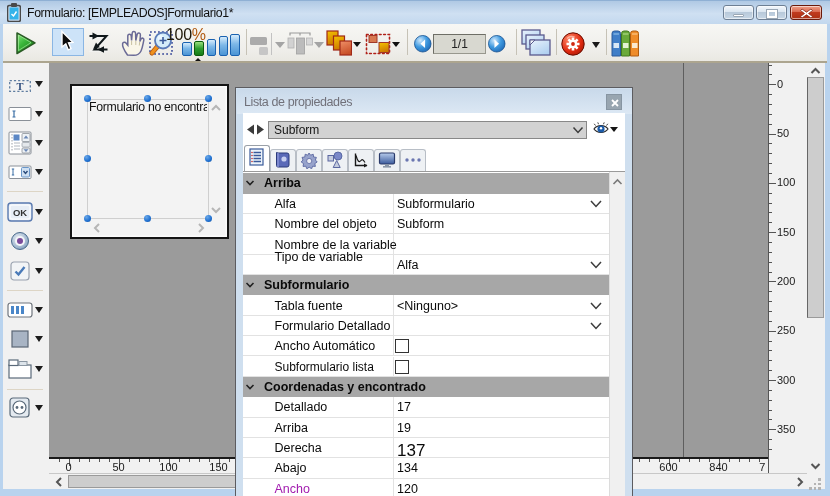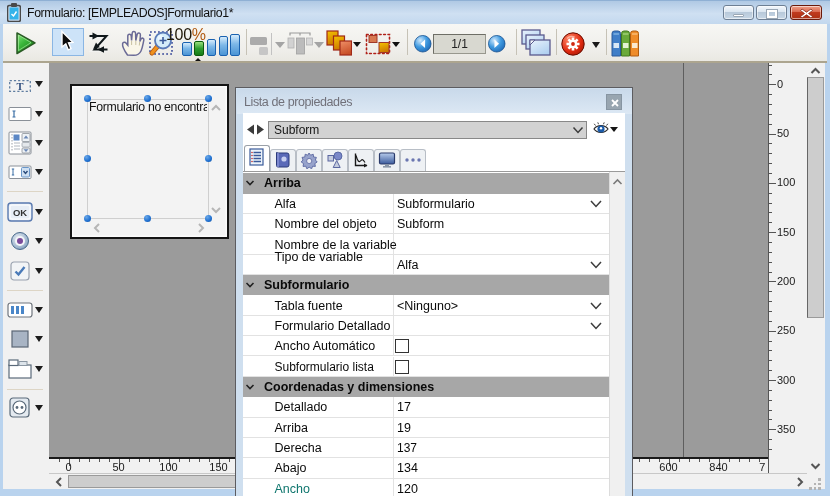--- a/index.html
+++ b/index.html
@@ -567,36 +567,36 @@
 <div class="abs" style="left:274.5px;top:339.3px;font-size:12.5px;color:#0a0a0a;">Ancho Automático</div>
 <div class="abs" style="left:395px;top:339.1px;width:14px;height:14px;background:#fff;border:1.5px solid #333;"></div>
 <div class="abs" style="left:243px;top:356.5px;width:366px;height:20.4px;background:#fff;border-bottom:1px solid #e2e2e2;"></div>
 <div class="abs" style="left:393px;top:356.5px;width:1px;height:20.4px;background:#e2e2e2;"></div>
 <div class="abs" style="left:274.5px;top:359.7px;font-size:12px;color:#0a0a0a;">Subformulario lista</div>
 <div class="abs" style="left:395px;top:359.5px;width:14px;height:14px;background:#fff;border:1.5px solid #333;"></div>
 <div class="abs" style="left:243px;top:376.8px;width:366px;height:20.4px;background:#a7a7a7;"></div>
 <svg class="abs" style="left:245px;top:382.8px" width="10" height="8" viewBox="0 0 10 8">
     <path d="M1.5 2 L5 5.5 L8.5 2" fill="none" stroke="#222" stroke-width="1.6"></path>
   </svg>
-<div class="abs" style="left:264px;top:379.6px;font-size:12.5px;font-weight:bold;color:#0a0a0a;">Coordenadas y dimensiones</div>
+<div class="abs" style="left:264px;top:379.6px;font-size:12.5px;font-weight:bold;color:#0a0a0a;">Coordenadas y encontrado</div>
 <div class="abs" style="left:243px;top:397.2px;width:366px;height:20.4px;background:#fff;border-bottom:1px solid #e2e2e2;"></div>
 <div class="abs" style="left:393px;top:397.2px;width:1px;height:20.4px;background:#e2e2e2;"></div>
 <div class="abs" style="left:274.5px;top:400.4px;font-size:12.5px;color:#0a0a0a;">Detallado</div>
 <div class="abs" style="left:397px;top:400.4px;font-size:12.5px;color:#0a0a0a;">17</div>
 <div class="abs" style="left:243px;top:417.5px;width:366px;height:20.4px;background:#fff;border-bottom:1px solid #e2e2e2;"></div>
 <div class="abs" style="left:393px;top:417.5px;width:1px;height:20.4px;background:#e2e2e2;"></div>
 <div class="abs" style="left:274.5px;top:420.7px;font-size:12.5px;color:#0a0a0a;">Arriba</div>
 <div class="abs" style="left:397px;top:420.7px;font-size:12.5px;color:#0a0a0a;">19</div>
 <div class="abs" style="left:243px;top:437.9px;width:366px;height:20.4px;background:#fff;border-bottom:1px solid #e2e2e2;"></div>
 <div class="abs" style="left:393px;top:437.9px;width:1px;height:20.4px;background:#e2e2e2;"></div>
 <div class="abs" style="left:274.5px;top:441.1px;font-size:12.5px;color:#0a0a0a;">Derecha</div>
-<div class="abs" style="left:397px;top:441.1px;font-size:12px;color:#0a0a0a;">137</div>
+<div class="abs" style="left:397px;top:441.1px;font-size:17px;color:#0a0a0a;">137</div>
 <div class="abs" style="left:243px;top:458.2px;width:366px;height:20.4px;background:#fff;border-bottom:1px solid #e2e2e2;"></div>
 <div class="abs" style="left:393px;top:458.2px;width:1px;height:20.4px;background:#e2e2e2;"></div>
 <div class="abs" style="left:274.5px;top:461.4px;font-size:12.5px;color:#0a0a0a;">Abajo</div>
 <div class="abs" style="left:397px;top:461.4px;font-size:12.5px;color:#0a0a0a;">134</div>
 <div class="abs" style="left:243px;top:478.6px;width:366px;height:20.4px;background:#fff;border-bottom:1px solid #e2e2e2;"></div>
 <div class="abs" style="left:393px;top:478.6px;width:1px;height:20.4px;background:#e2e2e2;"></div>
-<div class="abs" style="left:274.5px;top:481.8px;font-size:12.5px;color:#0f766e;">Ancho</div>
+<div class="abs" style="left:274.5px;top:481.8px;font-size:12.5px;color:#a21caf;">Ancho</div>
 <div class="abs" style="left:397px;top:481.8px;font-size:12.5px;color:#0a0a0a;">120</div>
 <div class="abs" style="left:609px;top:172px;width:16px;height:324px;background:#f0f0f0;border-left:1px solid #dcdcdc;"></div>
 <svg class="abs" style="left:612px;top:177px" width="11" height="10" viewBox="0 0 11 10">
     <path d="M1.5 7 L5.5 3 L9.5 7" fill="none" stroke="#7a7a7a" stroke-width="1.6"></path>
   </svg>
 </body></html>

